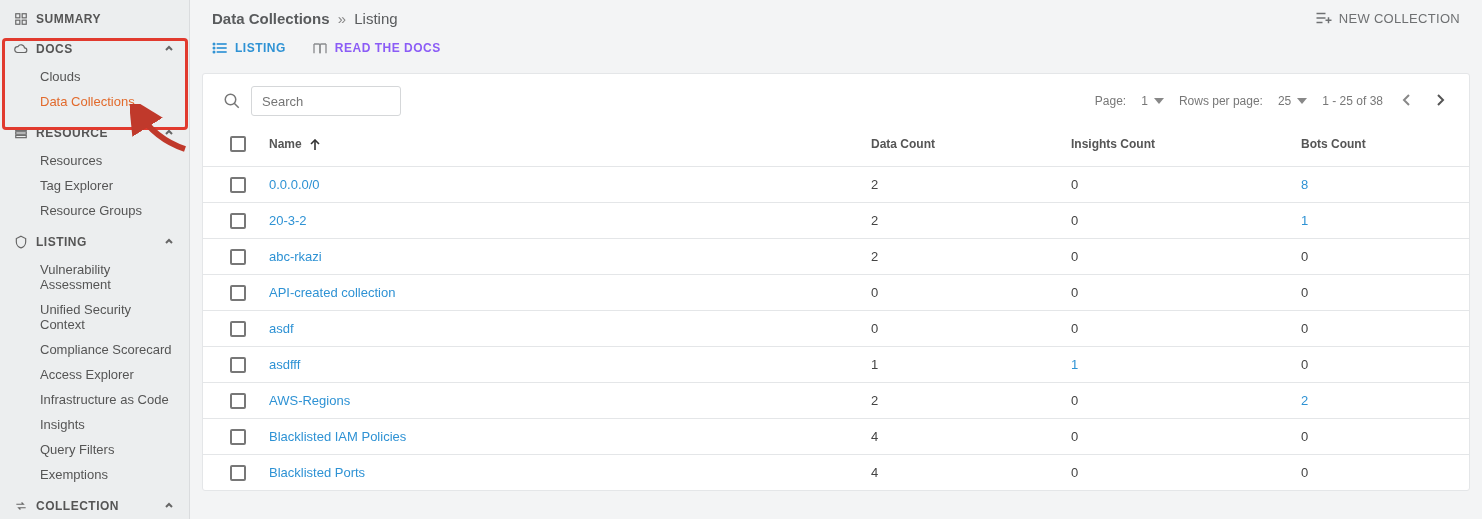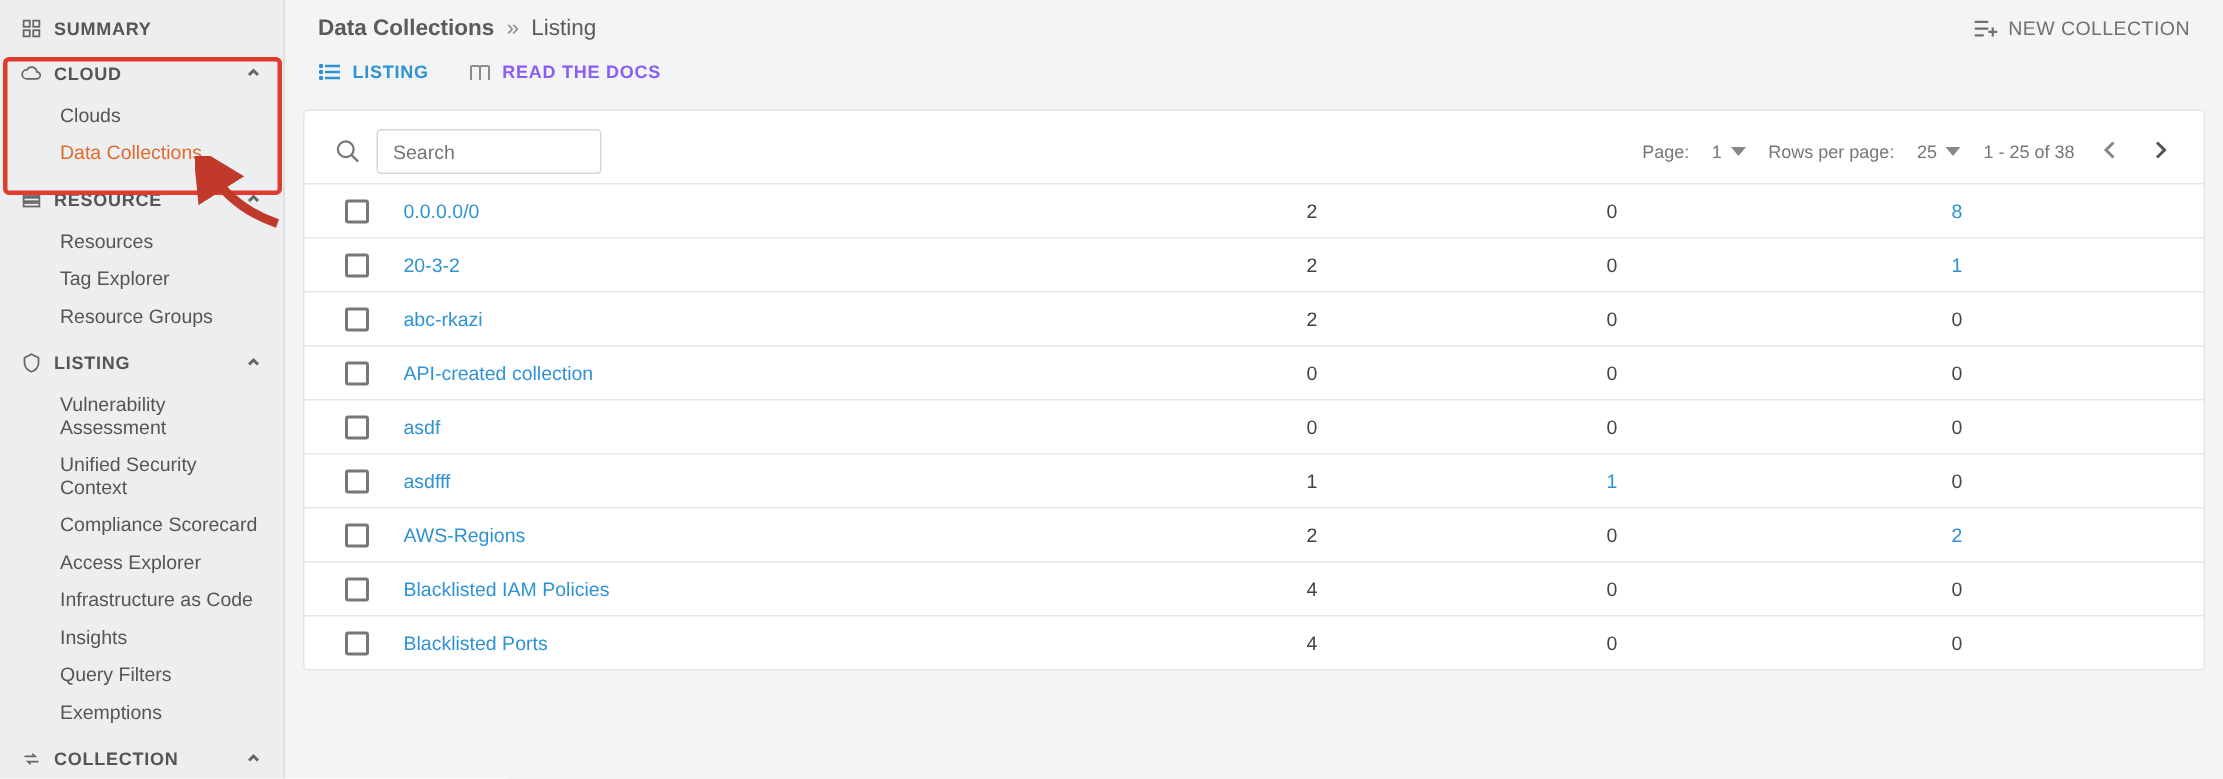--- a/index.html
+++ b/index.html
@@ -26,21 +26,21 @@
   .nav-item.active{color:var(--orange);}
   
   .highlight-box{position:absolute;left:2px;top:38px;width:186px;height:92px;border:3px solid var(--highlight);border-radius:4px;pointer-events:none;}
   .highlight-arrow{position:absolute;left:130px;top:104px;pointer-events:none;}
   
   .main{flex:1;min-width:0;display:flex;flex-direction:column;}
   .topbar{display:flex;align-items:center;padding:10px 22px 6px 22px;color:#6d6f71;}
   .breadcrumb{font-size:15px;color:#595b5d;}
   .breadcrumb .sep{padding:0 4px;color:#888;}
   .topbar-spacer{flex:1;}
-  .new-collection{display:flex;align-items:flex-end;gap:6px;font-size:13px;letter-spacing:.3px;color:#6e7072;cursor:pointer;}
+  .new-collection{display:flex;align-items:flex-start;gap:6px;font-size:13px;letter-spacing:.3px;color:#6e7072;cursor:pointer;}
   .tabs{display:flex;align-items:center;gap:26px;padding:8px 22px 18px 22px;}
   .tab{display:flex;align-items:center;gap:7px;font-size:12px;letter-spacing:.5px;font-weight:bold;color:#8b5cf6;cursor:pointer;}
   .tab.active{color:var(--accent);}
   
   .panel{margin:0 12px 12px 12px;background:var(--panel);border:1px solid var(--border);border-radius:3px;display:flex;flex-direction:column;}
   .panel-toolbar{display:flex;align-items:center;padding:12px 20px 6px 20px;gap:12px;}
   .search-wrap{display:flex;align-items:center;gap:10px;}
   .search-input{height:30px;width:150px;border:1px solid #d5d7d9;border-radius:3px;padding:0 10px;font-size:13px;color:#000000;}
   .toolbar-spacer{flex:1;}
   .pager{display:flex;align-items:center;gap:15px;color:#777;font-size:12px;}
@@ -83,21 +83,21 @@
     </div>
 
     <div id="nav-groups">
         <div class="nav-group">
           <div class="nav-header">
             <span class="ico">
               <svg width="14" height="14" viewBox="0 0 24 24" fill="none" stroke="#666" stroke-width="2">
                 <path d="M18 18a4 4 0 0 0 0-8 6 6 0 0 0-11.3-2A5 5 0 0 0 6 18z"></path>
               </svg>
             </span>
-            <span>CLOUD</span>
+            <span>DOCS</span>
             <span class="chev ico">
               <svg width="12" height="12" viewBox="0 0 12 12" fill="none" stroke="#666" stroke-width="2">
                 <path d="M3 7 L6 4 L9 7"></path>
               </svg>
             </span>
           </div>
           <div class="nav-items">
             <div class="nav-item">Clouds</div>
             <div class="nav-item active">Data Collections</div>
           </div>
@@ -271,20 +271,37 @@
             <span class="ico">
                 <svg width="10" height="14" viewBox="0 0 10 14" fill="none" stroke="#555" stroke-width="2">
                   <path d="M3 2 L8 7 L3 12"></path>
                 </svg>
               </span>
           </span>
         </div>
       </div>
 
       <div class="table">
+        <div class="tr header">
+          <div class="td-check">
+              <span class="chk"></span>
+            </div>
+          <div class="td-name">
+            <span>Name</span>
+            <span class="ico" style="vertical-align:middle;padding-left:4px;">
+              <svg width="12" height="12" viewBox="0 0 12 12" fill="none" stroke="#333" stroke-width="1.6">
+                  <line x1="6" y1="11" x2="6" y2="2"></line>
+                  <path d="M2 5 L6 1 L10 5"></path>
+                </svg>
+            </span>
+          </div>
+          <div class="td-data"><span>Data Count</span></div>
+          <div class="td-insights"><span>Insights Count</span></div>
+          <div class="td-bots"><span>Bots Count</span></div>
+        </div>
         <div id="table-body">
             <div class="tr">
               <div class="td-check">
                 <span class="chk"></span>
               </div>
               <div class="td-name"><span class="link">0.0.0.0/0</span></div>
               <div class="td-data"><span class="num">2</span></div>
               <div class="td-insights"><span class="num">0</span></div>
               <div class="td-bots"><span class="num link">8</span></div>
             </div>

